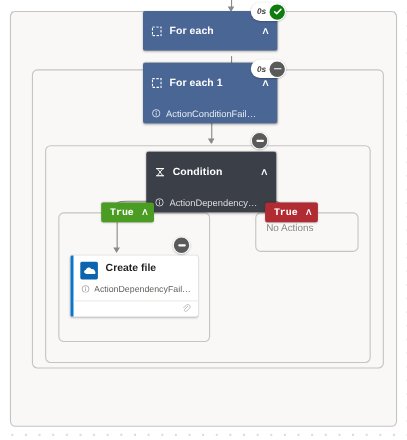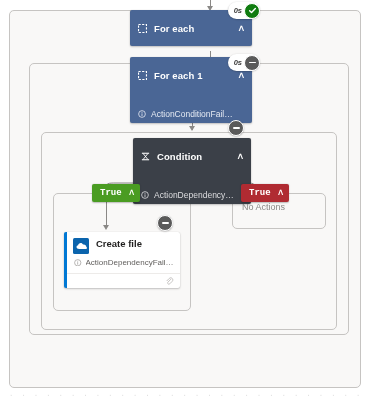--- a/index.html
+++ b/index.html
@@ -83,21 +83,20 @@
     flex: 1;
   }
   .card-sub {
     display: flex;
     align-items: center;
     height: 19px;
     padding: 0 7px 0 8px;
     font-size: 8.5px;
     white-space: nowrap;
     overflow: hidden;
-    margin-top: 11px;
   }
   .card-sub-text {
     overflow: hidden;
     text-overflow: ellipsis;
     white-space: nowrap;
   }
   .glyph { margin-right: 7px; display: flex; align-items: center; }
   .chev {
     font-size: 9px;
     line-height: 1;

